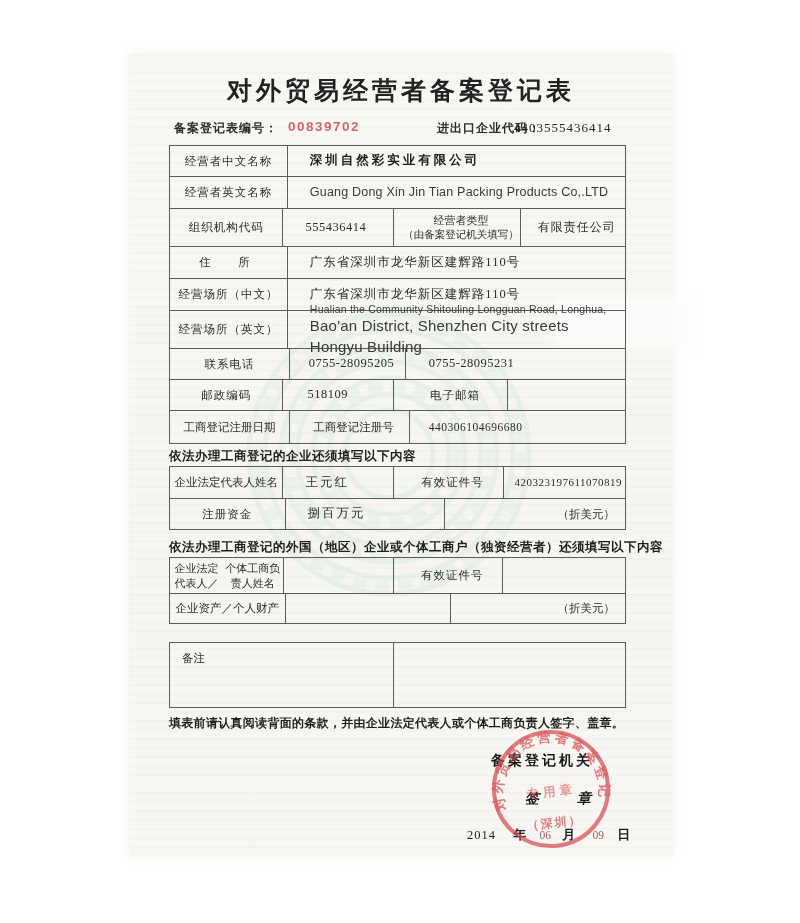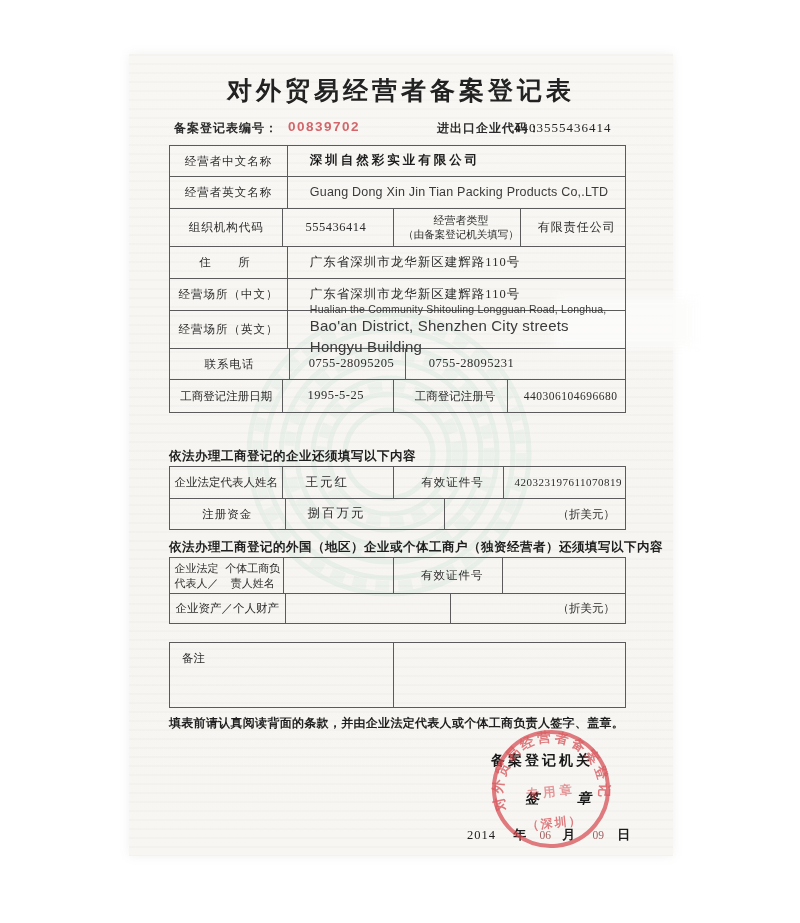--- a/index.html
+++ b/index.html
@@ -120,23 +120,28 @@
       <div class="td val sans" style="width:335px;flex-direction:column;align-items:flex-start;justify-content:center;font-size:10.5px;line-height:1.35">
         <span class="en-text" style="font-size:10.5px">Hualian the Community Shitouling Longguan Road, Longhua,</span>
         <span class="en-text" style="font-size:15px">Bao'an District, Shenzhen City streets Hongyu Building</span>
       </div>
     </div>
     <div class="tr" style="height:31px">
       <div class="td lab" style="width:120px">联系电话</div>
       <div class="td num" style="width:108px">0755-28095205</div>
       <div class="td num" style="width:115px">0755-28095231</div>
     </div>
+    <div class="tr" style="height:31px">
+      <div class="td lab" style="width:120px">邮政编码</div>
+      <div class="td num" style="width:108px;justify-content:flex-start;padding-left:16px">518109</div>
+      <div class="td lab" style="width:112px">电子邮箱</div>
+      <div class="td num" style="width:115px"></div>
+    </div>
     <div class="tr" style="height:32px">
       <div class="td lab" style="width:120px;letter-spacing:0">工商登记注册日期</div>
-      <div class="td num" style="width:108px;justify-content:flex-start;padding-left:16px">1995-5-25</div>
       <div class="td lab" style="width:112px;letter-spacing:0">工商登记注册号</div>
       <div class="td num" style="width:115px;font-size:11.5px">440306104696680</div>
     </div>
   </div>
 
   <div class="abs section-h sans" style="left:40px;top:394px">依法办理工商登记的企业还须填写以下内容</div>
 
   <div class="tbl serif" style="top:412px">
     <div class="tr" style="height:32px">
       <div class="td lab" style="width:120px;letter-spacing:0">企业法定代表人姓名</div>

